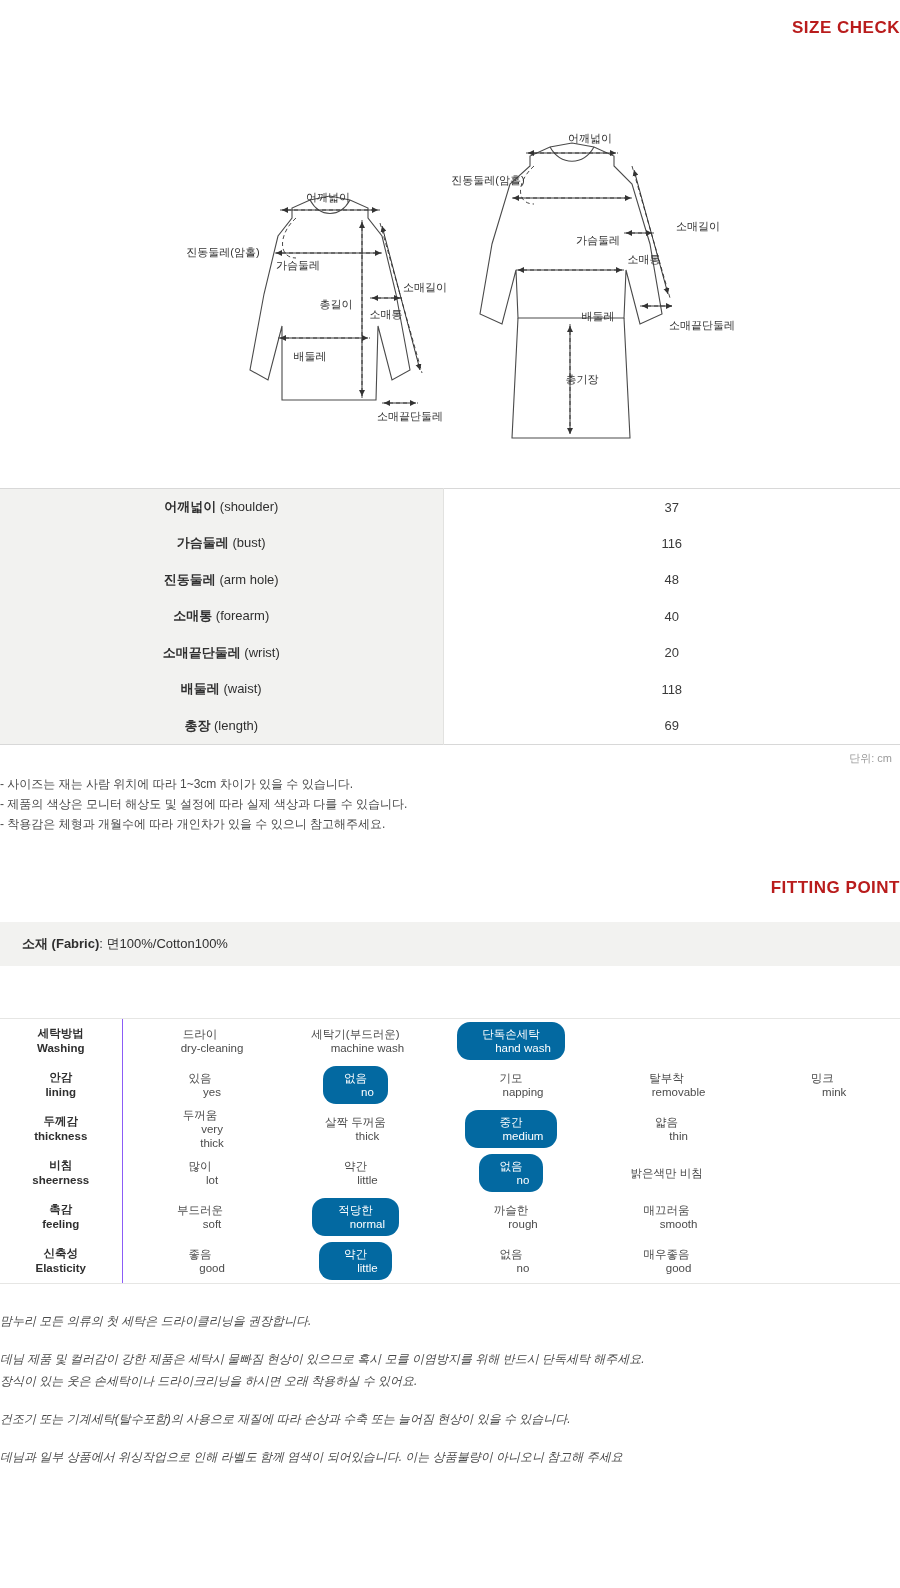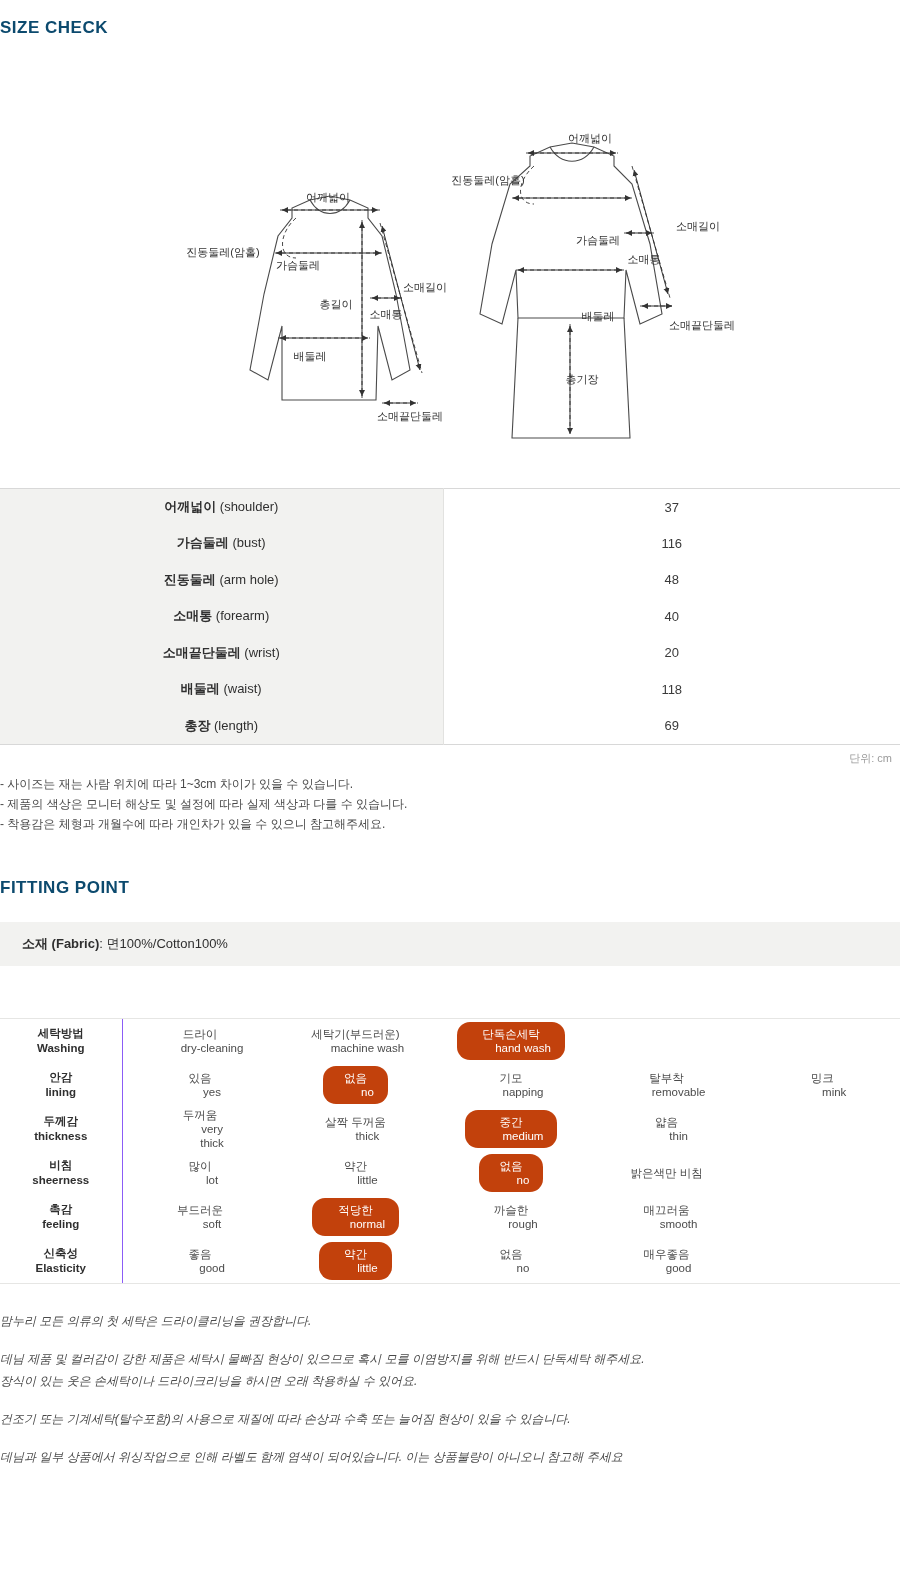--- a/index.html
+++ b/index.html
@@ -11,25 +11,25 @@
   body {
     width: 900px;
     min-height: 1588px;
     font-family: "Liberation Sans", sans-serif;
     color: #3a3a3a;
     position: relative;
   }
 
   
   .section-title {
-    text-align: left;
+    text-align: right;
     font-size: 17px;
     font-weight: bold;
     letter-spacing: 0.5px;
-    color: #0c4a6e;
+    color: #b91c1c;
   }
   #size-check-title { margin-top: 18px; }
   #fitting-point-title { margin-top: 0; }
 
   
   .diagram-area {
     position: relative;
     height: 440px;
     margin-top: 10px;
   }
@@ -119,21 +119,21 @@
     font-size: 11.5px;
     color: #2f2f2f;
     border-right: 1px solid #8b5cf6;
     line-height: 15px;
   }
   .care-table td.rowhead .en { font-weight: bold; }
   .opt { display: inline-block; line-height: 14px; }
   .opt .ko { display: block; }
   .opt .en { display: block; margin-left: 24px; }
   .opt.selected {
-    background: #c2410c;
+    background: #0369a1;
     color: #ffffff;
     border-radius: 13px;
     padding: 5px 14px;
     line-height: 14px;
   }
 
   
   .footer-notes {
     font-size: 12px;
     line-height: 22px;

